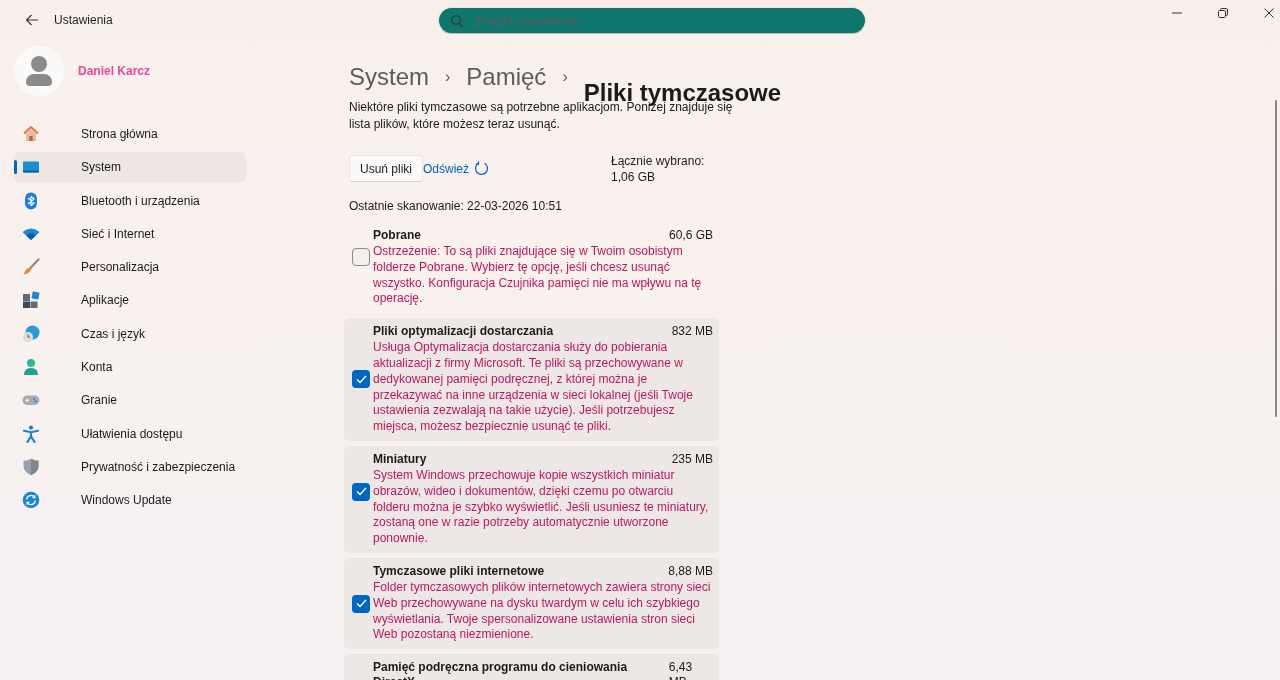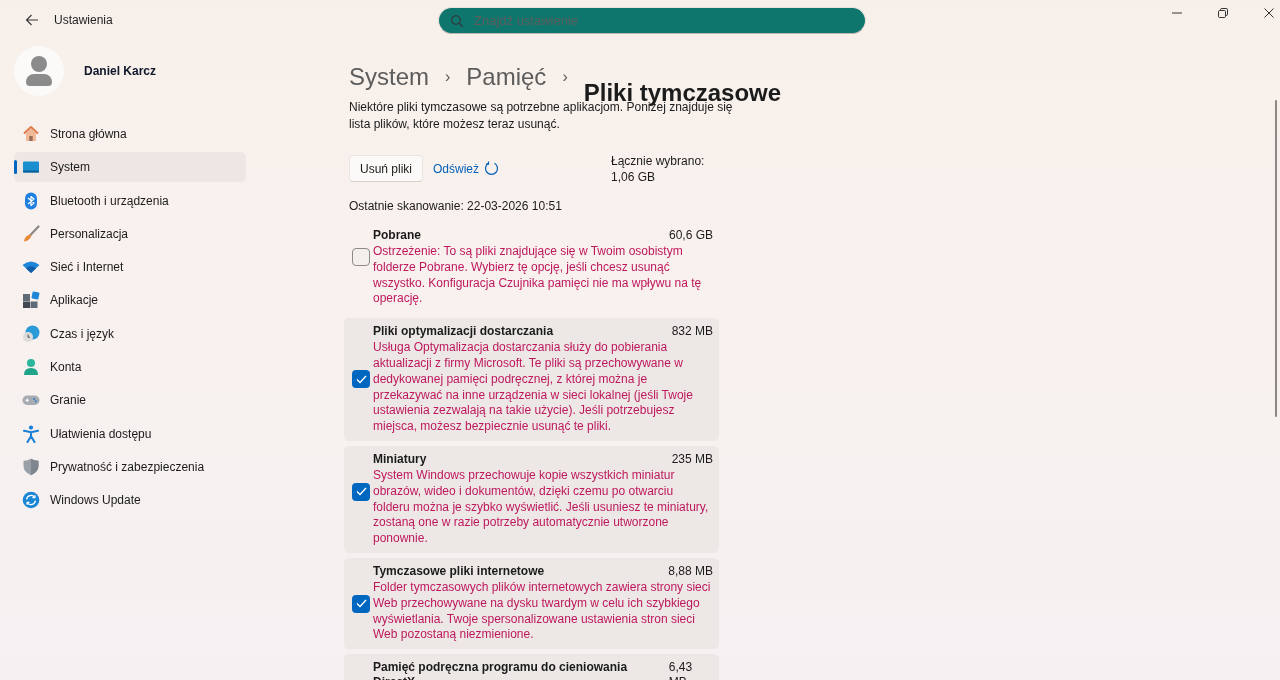--- a/index.html
+++ b/index.html
@@ -19,40 +19,40 @@
   .search input { border: none; background: transparent; outline: none; font-family: inherit; font-size: 13px; color: #1f1f1f; margin-left: 10px; width: 380px; }
   .search input::placeholder { color: #5d5d5d; }
   .win-controls { position: absolute; right: 0; top: 0; display:flex; }
   .win-btn { width: 46px; height: 26px; display:flex; align-items:center; justify-content:center; cursor: pointer; }
 
   
   .profile { position: absolute; left: 14px; top: 46px; display:flex; align-items:center; }
   .avatar { width: 50px; height: 50px; border-radius: 50%; background: #fbfaf9; display:flex; align-items:center; justify-content:center; flex-direction: column; }
   .avatar .head { width: 16px; height: 16px; border-radius: 50%; background: #8b8b8b; margin-bottom: 2px; }
   .avatar .body { width: 26px; height: 12px; border-radius: 12px 12px 6px 6px; background: #8b8b8b; }
-  .profile-name { margin-left: 20px; font-size: 12px; font-weight: bold; color: #0f172a; }
+  .profile-name { margin-left: 14px; font-size: 12px; font-weight: bold; color: #ec4899; }
 
   .nav { position: absolute; left: 14px; top: 119px; width: 232px; }
-  .nav-item { position: relative; height: 30px; margin-bottom: 3.3px; display:flex; align-items:center; border-radius: 5px; cursor: pointer; }
+  .nav-item { position: relative; height: 30px; margin-bottom: 3.3px; display:flex; align-items:center; border-radius: 5px; cursor: pointer; gap: 31px; }
   .nav-item.active { background: #ede6e3; }
   .nav-item.active::before { content:""; position:absolute; left:0; top:8px; width:3px; height:14px; border-radius:2px; background:#0067c0; }
   .nav-icon { width: 18px; height: 18px; margin-left: 8px; display:flex; align-items:center; justify-content:center; }
   .nav-label { margin-left: 10px; font-size: 12px; color: #1b1b1b; }
 
   
   .breadcrumb { position: absolute; left: 349px; top: 47px; display:flex; align-items:center; font-size: 24px; }
   .crumb { color: #5c5c5c; cursor: pointer; }
   .crumb-sep { color: #5c5c5c; font-size: 16px; margin: 0 16px; }
   .crumb.current { color: #1b1b1b; font-weight: 600; cursor: default; margin-top: 32px; }
 
   .intro { position: absolute; left: 349px; top: 99px; width: 390px; font-size: 12px; line-height: 17px; color: #1b1b1b; }
 
   .actions { position: absolute; left: 349px; top: 155px; display:flex; align-items:center; }
   .btn-delete { height: 27px; padding: 0 10px; background: #fbfaf9; border: 1px solid #ebe5e1; border-bottom-color: #d6d0cc; border-radius: 4px; font-family: inherit; font-size: 12px; color: #1b1b1b; cursor: pointer; text-align: right; }
-  .btn-refresh { margin-left: 10px; display:flex; align-items:center; color: #005fb8; font-size: 12px; cursor: pointer; }
+  .btn-refresh { display:flex; align-items:center; color: #005fb8; font-size: 12px; cursor: pointer; }
   .btn-refresh svg { margin-left: 5px; }
 
   .total { position: absolute; left: 611px; top: 153px; width: 120px; font-size: 12px; line-height: 16px; color: #1b1b1b; }
   .last-scan { position: absolute; left: 349px; top: 199px; font-size: 12px; color: #1b1b1b; }
 
   .list { position: absolute; left: 344px; top: 222px; width: 375px; }
   .item { position: relative; border-radius: 5px; padding: 6px 6px 6px 29px; margin-bottom: 5px; }
   .item.checked { background: #ede8e6; }
   .item .head { display:flex; justify-content: space-between; font-size: 12px; line-height: 15px; }
   .item .name { font-weight: bold; color: #1b1b1b; }
@@ -136,34 +136,34 @@
       <svg width="18" height="18" viewBox="0 0 18 18">
           <rect x="3" y="0.5" width="12" height="17" rx="6" fill="#1e7fe0"></rect>
           <path d="M6 6l6 5-3 2.5V4.5L12 7l-6 5" fill="none" stroke="#fff" stroke-width="1.2" stroke-linejoin="round"></path>
         </svg>
     </span>
     <span class="nav-label">Bluetooth i urządzenia</span>
   </div>
   <div class="nav-item">
     <span class="nav-icon">
       <svg width="18" height="18" viewBox="0 0 18 18">
+          <path d="M0.5 7Q9 0 17.5 7L9 15z" fill="#1d86d8"></path>
+          <path d="M4 10.5Q9 6 14 10.5L9 15z" fill="#0f5fa8"></path>
+        </svg>
+    </span>
+    <span class="nav-label">Sieć i Internet</span>
+  </div>
+  <div class="nav-item">
+    <span class="nav-icon">
+      <svg width="18" height="18" viewBox="0 0 18 18">
           <path d="M16.5 1.5L8 10.5" stroke="#8a8a8a" stroke-width="2.2" stroke-linecap="round"></path>
           <path d="M8.5 9.5Q3 10 2 16.5Q7 16 9.5 11z" fill="#e88a3a"></path>
         </svg>
     </span>
     <span class="nav-label">Personalizacja</span>
-  </div>
-  <div class="nav-item">
-    <span class="nav-icon">
-      <svg width="18" height="18" viewBox="0 0 18 18">
-          <path d="M0.5 7Q9 0 17.5 7L9 15z" fill="#1d86d8"></path>
-          <path d="M4 10.5Q9 6 14 10.5L9 15z" fill="#0f5fa8"></path>
-        </svg>
-    </span>
-    <span class="nav-label">Sieć i Internet</span>
   </div>
   <div class="nav-item">
     <span class="nav-icon">
       <svg width="18" height="18" viewBox="0 0 18 18">
           <rect x="1" y="3" width="7" height="7" fill="#5f6a78"></rect>
           <rect x="1" y="10.5" width="7" height="6.5" fill="#3f4853"></rect>
           <rect x="8.5" y="10.5" width="7" height="6.5" fill="#5f6a78"></rect>
           <rect x="10" y="1" width="7" height="7" rx="1" transform="rotate(12 13.5 4.5)" fill="#1d86d8"></rect>
         </svg>
     </span>

